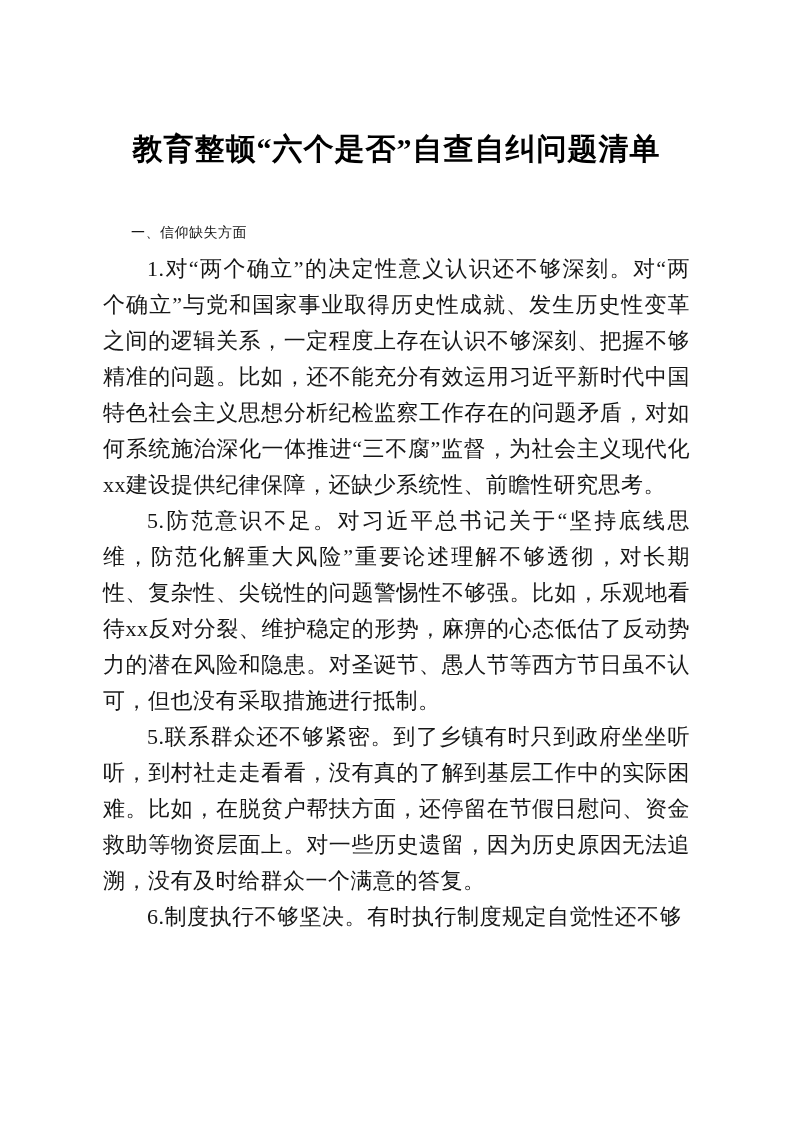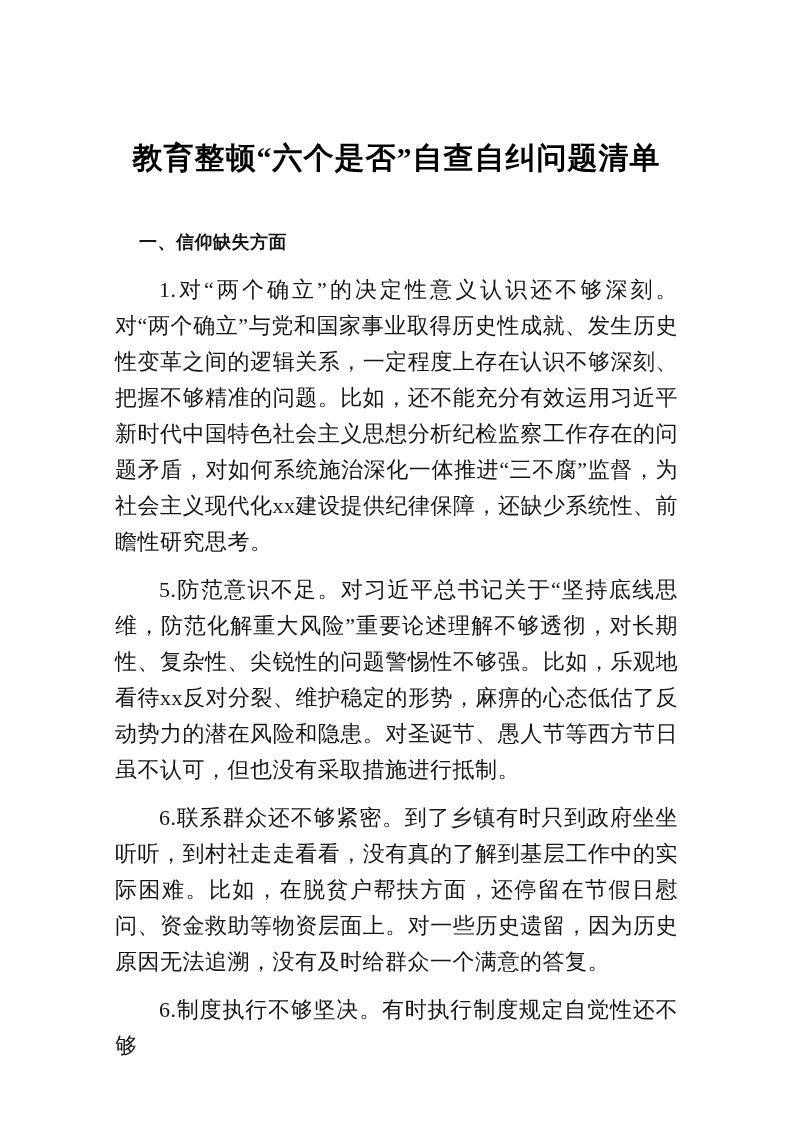--- a/index.html
+++ b/index.html
@@ -12,40 +12,40 @@
     width: 793px;
     height: 1122px;
     background: #ffffff;
     box-sizing: border-box;
     padding: 125px 103px 0 103px;
     overflow: hidden;
     font-family: "Liberation Serif", "DejaVu Serif", serif;
     color: #161616;
   }
   .doc-title {
-    margin: 9px 0 43px 0;
+    margin: 0 0 43px 0;
     font-size: 30px;
     font-weight: 700;
     line-height: 47px;
     text-align: center;
     letter-spacing: 1px;
     color: #000000;
     font-family: "Liberation Serif", "DejaVu Serif", serif;
   }
   .section-heading {
     margin: 0;
-    font-size: 18px;
-    font-weight: 700;
+    font-size: 14px;
+    font-weight: 400;
     line-height: 36px;
     text-indent: 2em;
     letter-spacing: 0.5px;
     color: #161616;
   }
   .body-paragraph {
-    margin: 12px;
+    margin: 0;
     font-size: 22px;
     font-weight: 400;
     line-height: 36px;
     text-indent: 2em;
     text-align: justify;
     letter-spacing: 0.5px;
     color: #161616;
   }
 </style>
 </head>
@@ -54,18 +54,18 @@
 <div class="page">
   <h1 class="doc-title">教育整顿“六个是否”自查自纠问题清单</h1>
 
   <div>
     <h2 class="section-heading">一、信仰缺失方面</h2>
 
     <p class="body-paragraph">1.对“两个确立”的决定性意义认识还不够深刻。对“两个确立”与党和国家事业取得历史性成就、发生历史性变革之间的逻辑关系，一定程度上存在认识不够深刻、把握不够精准的问题。比如，还不能充分有效运用习近平新时代中国特色社会主义思想分析纪检监察工作存在的问题矛盾，对如何系统施治深化一体推进“三不腐”监督，为社会主义现代化xx建设提供纪律保障，还缺少系统性、前瞻性研究思考。</p>
 
     <p class="body-paragraph">5.防范意识不足。对习近平总书记关于“坚持底线思维，防范化解重大风险”重要论述理解不够透彻，对长期性、复杂性、尖锐性的问题警惕性不够强。比如，乐观地看待xx反对分裂、维护稳定的形势，麻痹的心态低估了反动势力的潜在风险和隐患。对圣诞节、愚人节等西方节日虽不认可，但也没有采取措施进行抵制。</p>
 
-    <p class="body-paragraph">6.联系群众还不够紧密。到了乡镇有时只到政府坐坐听听，到村社走走看看，没有真的了解到基层工作中的实际困难。比如，在脱贫户帮扶方面，还停留在节假日慰问、资金救助等物资层面上。对一些历史遗留，因为历史原因无法追溯，没有及时给群众一个满意的答复。</p>
+    <p class="body-paragraph">5.联系群众还不够紧密。到了乡镇有时只到政府坐坐听听，到村社走走看看，没有真的了解到基层工作中的实际困难。比如，在脱贫户帮扶方面，还停留在节假日慰问、资金救助等物资层面上。对一些历史遗留，因为历史原因无法追溯，没有及时给群众一个满意的答复。</p>
 
 
     <p class="body-paragraph">6.制度执行不够坚决。有时执行制度规定自觉性还不够</p>
   </div>
 </div>
 
 </body></html>

